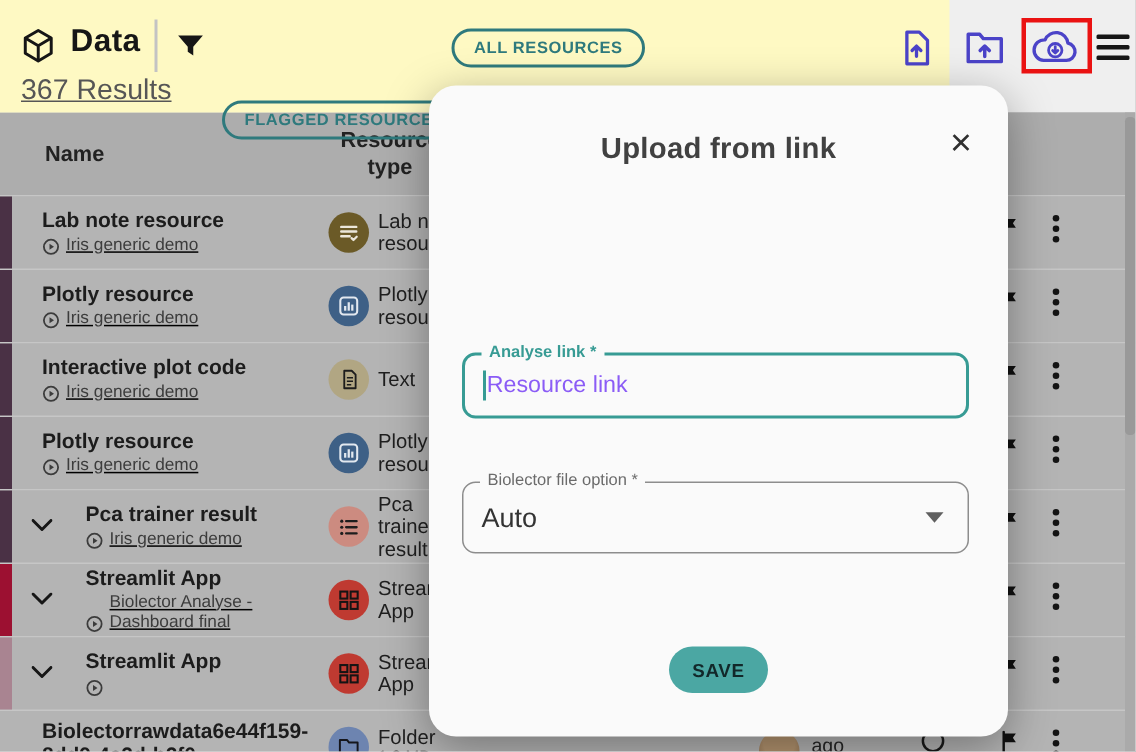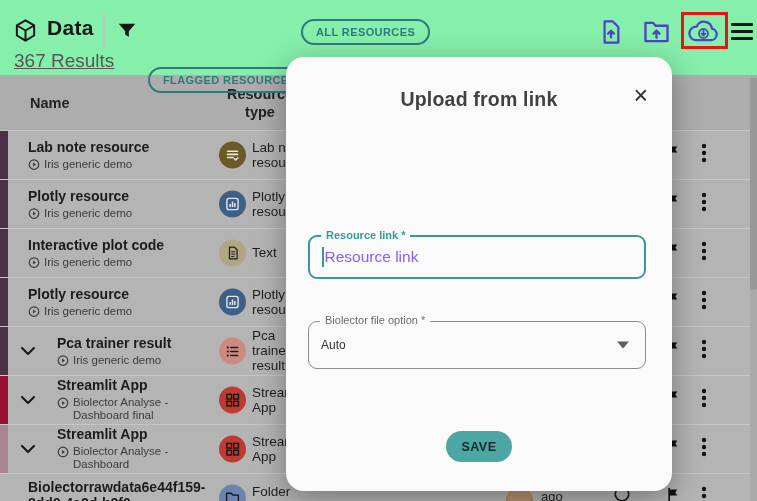--- a/index.html
+++ b/index.html
@@ -1,20 +1,20 @@
 <!DOCTYPE html>
 <html><head>
 <meta charset="utf-8">
 <style>
   html,body{margin:0;padding:0;background:#dcdcdc;}
   *{box-sizing:border-box;font-family:"Liberation Sans",sans-serif;}
   #canvas{position:relative;width:757px;height:501px;overflow:hidden;background:#efefef;}
 
   
-  .topbar{position:absolute;left:0;top:0;width:757px;height:75px;background:#86efac;z-index:3;}
+  .topbar{position:absolute;left:0;top:0;width:633px;height:75px;background:#fef9c3;z-index:3;}
   .logo-icon{position:absolute;left:13px;top:18px;}
   .app-title{position:absolute;left:47px;top:16px;font-size:21px;font-weight:700;color:#161616;letter-spacing:.3px;}
   .top-divider{position:absolute;left:103px;top:13px;width:2px;height:35px;background:#c3c3c3;}
   .funnel{position:absolute;left:116px;top:20px;}
   .chip{position:absolute;top:19px;height:26px;border:2px solid #2f7a7d;border-radius:14px;
         color:#2f7a7d;font-size:11px;font-weight:700;letter-spacing:.4px;
         display:flex;align-items:center;padding:0 13px;background:transparent;}
   .chip1{left:148px;margin-top:48px;} .chip2{left:301px;}
   .results{position:absolute;left:14px;top:50px;font-size:19px;color:#565656;text-decoration:underline;}
   .hdr-icon{position:absolute;top:20px;}
@@ -26,21 +26,21 @@
   
   .table{position:absolute;left:0;top:75px;width:757px;height:426px;background:#b2b2b2;z-index:1;}
   .thead{position:relative;height:56px;background:#adadad;border-bottom:1px solid #c6c6c6;}
   .th-name{position:absolute;left:30px;top:50%;transform:translateY(-50%);font-size:14.5px;font-weight:600;color:#222;}
   .th-type{position:absolute;left:216px;top:50%;transform:translateY(-50%);width:88px;text-align:center;font-size:14.5px;font-weight:600;color:#222;line-height:1.25;}
   .trow{position:relative;height:49px;background:#b4b4b4;border-bottom:1px solid #c6c6c6;}
   .rowbar{position:absolute;left:0;top:0;bottom:0;width:8px;}
   .chev{position:absolute;left:21px;top:50%;transform:translateY(-50%);}
   .nameblock{position:absolute;top:50%;transform:translateY(-50%);width:155px;}
   .nm{font-size:14px;font-weight:600;color:#1c1c1c;line-height:1.12;}
-  .orig{display:flex;align-items:flex-start;margin-top:2px;}
+  .orig{display:flex;align-items:flex-end;margin-top:2px;text-decoration:underline;}
   .orig svg{flex:0 0 auto;margin-top:1px;}
   .orig span{font-size:11.5px;color:#3c3c3c;line-height:1.15;margin-left:4px;}
   .ticon{position:absolute;left:219px;top:50%;transform:translateY(-50%);width:27px;height:27px;border-radius:50%;display:flex;align-items:center;justify-content:center;}
   .tlabel{position:absolute;left:252px;top:50%;transform:translateY(-50%);width:64px;font-size:13.5px;color:#1f1f1f;line-height:1.12;}
   .tsize{font-size:11px;color:#2c2c2c;}
   .flagcell{position:absolute;left:666px;top:50%;transform:translateY(-50%);}
   .kebab{position:absolute;left:701px;top:50%;transform:translateY(-50%);cursor:pointer;}
   .avatar{position:absolute;left:506px;top:13px;width:27px;height:27px;border-radius:50%;
           background:radial-gradient(circle at 50% 30%,#b4946f 0 45%,#7a5c41 100%);}
   .ago{position:absolute;left:541px;top:15px;font-size:13px;color:#262626;}
@@ -56,21 +56,21 @@
   .m-body{position:absolute;top:93px;left:22px;right:20px;font-size:13.4px;color:#6e6e6e;line-height:1.44;}
   .field{position:absolute;left:22px;right:26px;border-radius:9px;background:#fafafa;}
   .f1{top:178px;height:44px;border:2px solid #379b94;}
   .f2{top:264px;height:48px;border:1.6px solid #8d8d8d;}
   .flabel{position:absolute;top:-8px;left:11px;background:#fafafa;padding:0 5px;font-size:11px;font-weight:600;}
   .f1 .flabel{color:#379b94;}
   .f2 .flabel{color:#6b6b6b;font-weight:500;}
   .f-inner{position:absolute;left:12px;top:0;bottom:0;display:flex;align-items:center;}
   .caret{width:1.5px;height:20px;background:#379b94;margin-right:1px;}
   .placeholder{font-size:15.5px;color:#8b5cf6;}
-  .selval{font-size:12px;color:#333;}
+  .selval{font-size:18px;color:#333;}
   .dd-arrow{position:absolute;right:16px;top:50%;transform:translateY(-50%);width:0;height:0;
             border-left:6px solid transparent;border-right:6px solid transparent;border-top:7px solid #5f5f5f;}
   .save-btn{position:absolute;top:374px;left:50%;transform:translateX(-50%);width:66px;height:31px;
             border:none;border-radius:16px;background:#4ba7a3;color:#12282a;font-size:12.5px;
             font-weight:700;letter-spacing:.5px;cursor:pointer;}
 </style>
 </head>
 <body>
 
 <div id="canvas">
@@ -332,21 +332,20 @@
               <polyline points="1,1 7,7 13,1" fill="none" stroke="#161616" stroke-width="2" stroke-linecap="round" stroke-linejoin="round"></polyline>
             </svg>
       </span>
       <div class="nameblock" style="left: 57px;">
         <div class="nm">Streamlit App</div>
         <div class="orig">
           <svg width="12" height="12" viewBox="0 0 24 24">
                 <circle cx="12" cy="12" r="9.5" fill="none" stroke="#3c3c3c" stroke-width="2.4"></circle>
                 <path d="M10 8l6 4-6 4z" fill="#3c3c3c"></path>
               </svg>
-          <span>Biolector Analyse - Dashboard</span>
         </div>
       </div>
       <div class="ticon" style="background: rgb(191, 58, 49);">
             <svg width="15" height="15" viewBox="0 0 24 24">
               <rect x="3" y="3" width="7.5" height="7.5" fill="none" stroke="#141414" stroke-width="2.2"></rect>
               <rect x="14" y="3" width="7.5" height="7.5" fill="none" stroke="#141414" stroke-width="2.2"></rect>
               <rect x="3" y="14" width="7.5" height="7.5" fill="none" stroke="#141414" stroke-width="2.2"></rect>
               <rect x="14" y="14" width="7.5" height="7.5" fill="none" stroke="#141414" stroke-width="2.2"></rect>
             </svg>
           </div>
@@ -455,21 +454,21 @@
       </div>
   </div>
 
   <div class="red-box"></div>
 
   <div class="modal">
     <div class="m-title">Upload from link</div>
     <span class="m-close">×</span>
 
     <div class="field f1">
-      <span class="flabel">Resource link *</span>
+      <span class="flabel">Analyse link *</span>
       <div class="f-inner">
         <div class="caret"></div>
         <span class="placeholder">Resource link</span>
       </div>
     </div>
 
     <div class="field f2">
       <span class="flabel">Biolector file option *</span>
       <div class="f-inner">
         <span class="selval">Auto</span>

